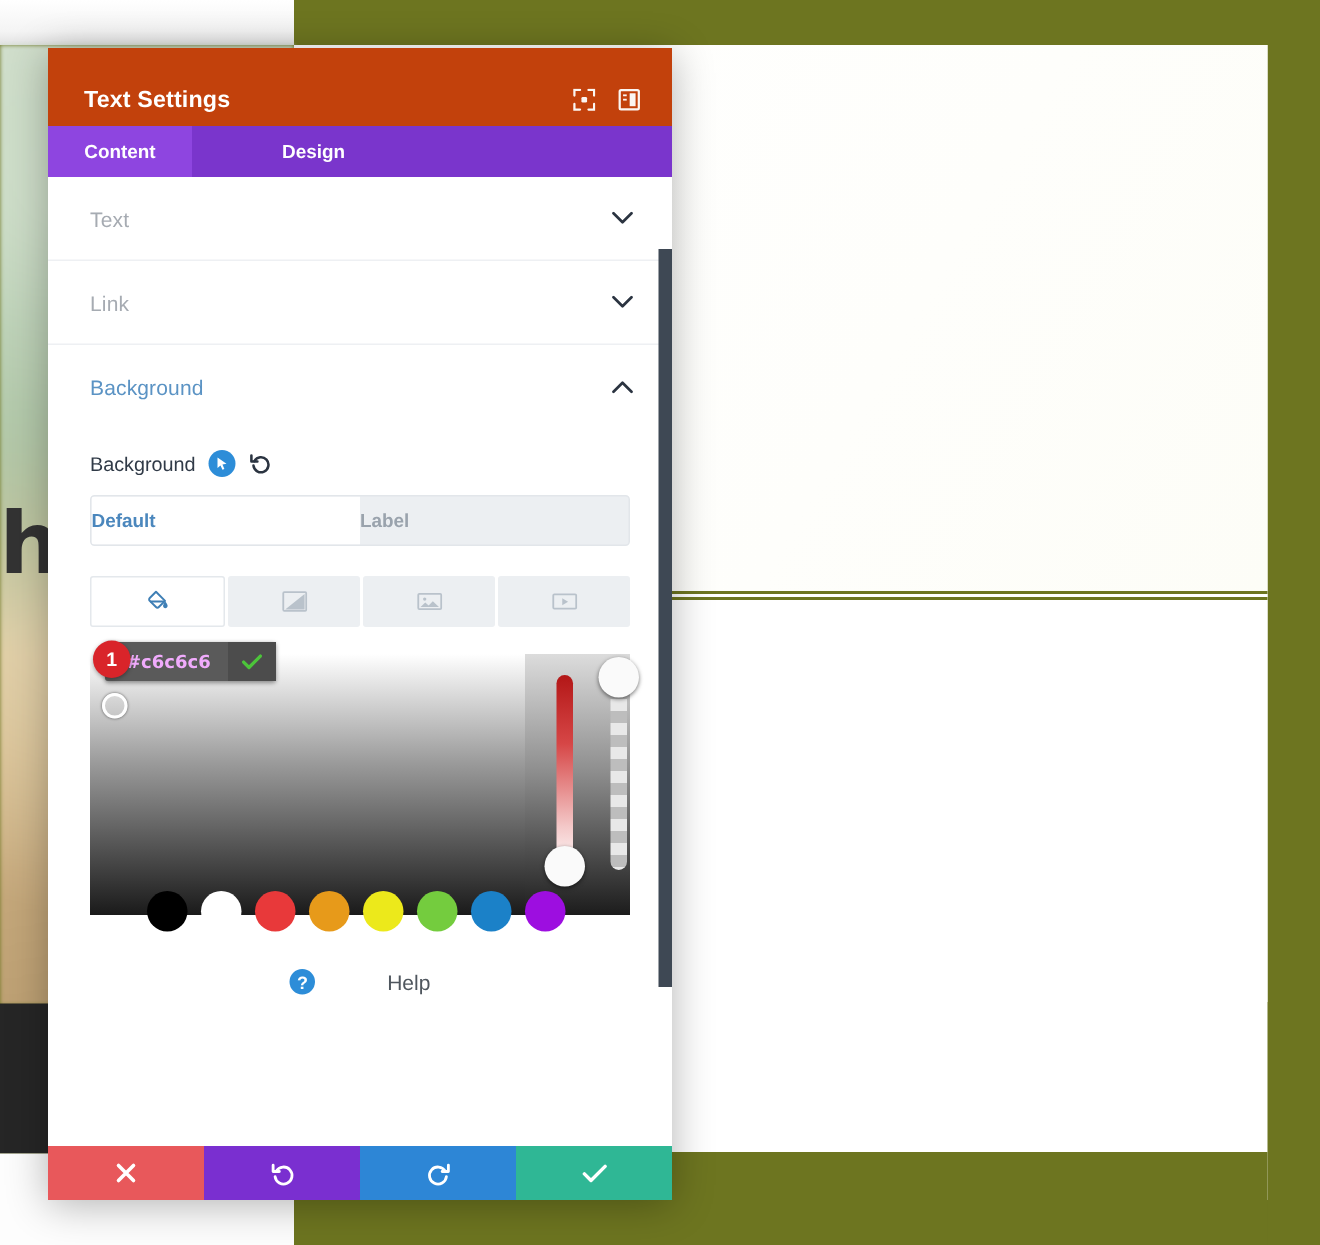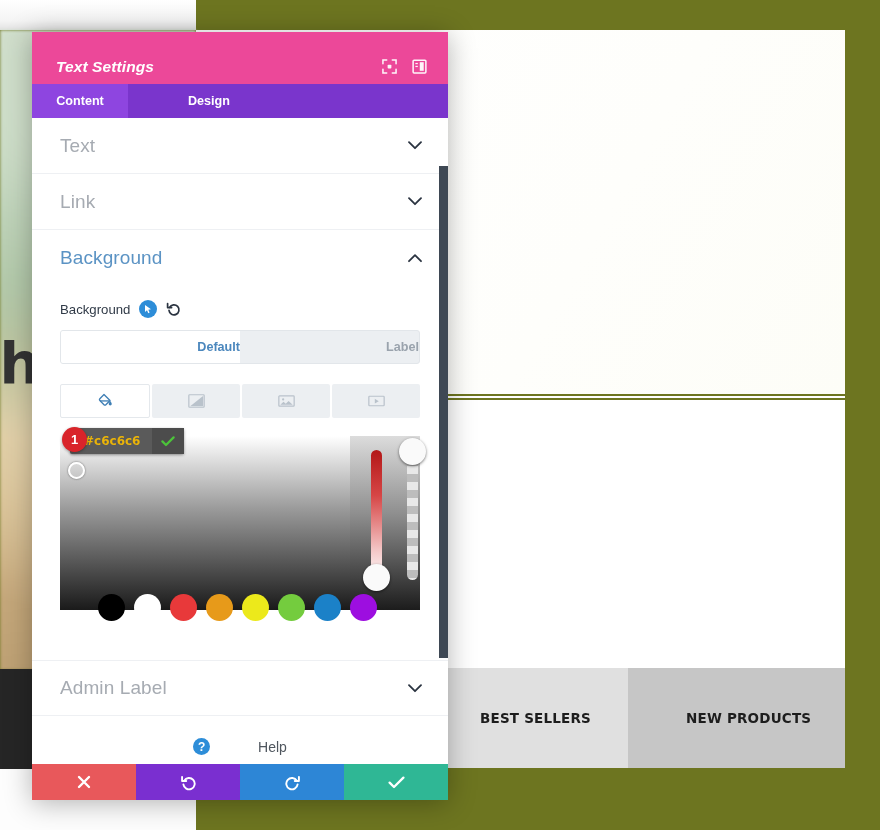--- a/index.html
+++ b/index.html
@@ -145,26 +145,25 @@
     width: 416px; height: 768px;
     background: #ffffff;
     box-shadow: 0 3px 26px rgba(0,0,0,0.30);
     display: flex;
     flex-direction: column;
     overflow: hidden;
   }
 
   .modal-header {
     height: 52px;
-    background: #ec4899;
+    background: #c2410c;
     display: flex;
     align-items: center;
     padding: 17px 14px 0 24px;
     flex: 0 0 auto;
-    font-style: italic;
   }
   .modal-title {
     color: #ffffff;
     font-size: 15.5px;
     font-weight: 700;
     letter-spacing: 0.1px;
     flex: 1;
   }
   .hdr-icon {
     width: 30px; height: 30px;
@@ -214,21 +213,21 @@
     height: 56px;
     border-bottom: 1px solid #eef0f3;
     display: flex;
     align-items: center;
     padding: 0 26px 0 28px;
     cursor: pointer;
   }
   .acc-row:first-child { border-top: none; }
   .acc-label {
     flex: 1;
-    font-size: 19px;
+    font-size: 14px;
     font-weight: 400;
     color: #a6abb2;
     letter-spacing: 0.1px;
   }
   .acc-row.open .acc-label { color: #5b93c4; }
   .chev {
     width: 14px; height: 9px;
     flex: 0 0 auto;
   }
 
@@ -263,21 +262,21 @@
     height: 34px;
     border: 1px solid #e2e6ea;
     border-radius: 3px;
     overflow: hidden;
     background: #eceff2;
   }
   .seg-btn {
     flex: 1;
     display: flex;
     align-items: center;
-    justify-content: flex-end;
+    justify-content: flex-start;
     font-size: 12.6px;
     font-weight: 700;
     color: #9aa3ad;
     cursor: pointer;
   }
   .seg-btn.active {
     background: #ffffff;
     color: #4b87bd;
   }
 
@@ -385,21 +384,21 @@
     align-items: stretch;
     background: #5a5a5a;
     border-radius: 2px;
     z-index: 6;
     box-shadow: 0 1px 3px rgba(0,0,0,0.4);
   }
   .hex-val {
     display: flex;
     align-items: center;
     padding: 0 12px 0 14px;
-    color: #eab308;
+    color: #f0abfc;
     font-size: 12px;
     font-weight: 700;
     font-family: "DejaVu Sans", sans-serif;
   }
   .hex-ok {
     width: 32px;
     background: #4c4c4c;
     display: flex;
     align-items: center;
     justify-content: center;
@@ -497,28 +496,20 @@
 
     <div class="page-content"></div>
 
     <div class="hero-card">
       <div class="hero-headline"><span>lth is priceless</span><span class="dot">.</span></div>
     </div>
 
     <div class="hero-rule"></div>
     <div class="page-midwhite"></div>
 
-    <div class="tabs-row">
-      <div class="prod-tab t1">
-        <span>BEST SELLERS</span>
-      </div>
-      <div class="prod-tab t2">
-        <span>NEW PRODUCTS</span>
-      </div>
-    </div>
 
     <div class="page-footer-strip"></div>
   </div>
 
   <div class="modal">
 
     <div class="modal-header">
       <div class="modal-title">Text Settings</div>
 
       <div class="hdr-icon">
@@ -654,26 +645,20 @@
               <div class="sw" style="background: rgb(232, 57, 58);"></div>
               <div class="sw" style="background: rgb(231, 154, 26);"></div>
               <div class="sw" style="background: rgb(236, 233, 27);"></div>
               <div class="sw" style="background: rgb(116, 204, 62);"></div>
               <div class="sw" style="background: rgb(27, 129, 200);"></div>
               <div class="sw" style="background: rgb(157, 14, 224);"></div>
             </div>
           </div>
         </div>
 
-        <div class="acc-row" style="margin-top:36px;border-top:1px solid #eef0f3;">
-          <span class="acc-label">Admin Label</span>
-          <svg class="chev" viewBox="0 0 14 9" fill="none">
-            <path d="M1 1.2L7 7.2L13 1.2" stroke="#2b3441" stroke-width="1.8" stroke-linecap="round" stroke-linejoin="round"></path>
-          </svg>
-        </div>
 
         <div class="help-row">
           <span class="help-ico">?</span>
           <span class="help-text">Help</span>
         </div>
       </div>
 
       <div class="vscroll"></div>
     </div>
 

